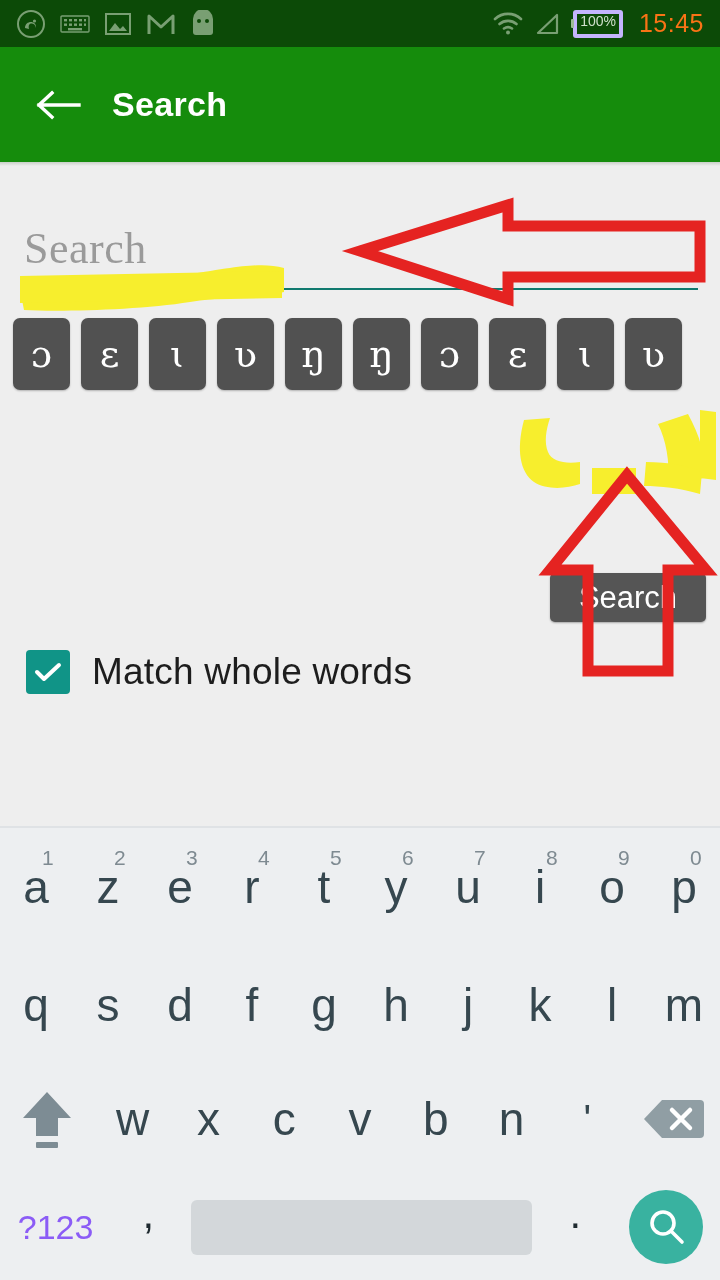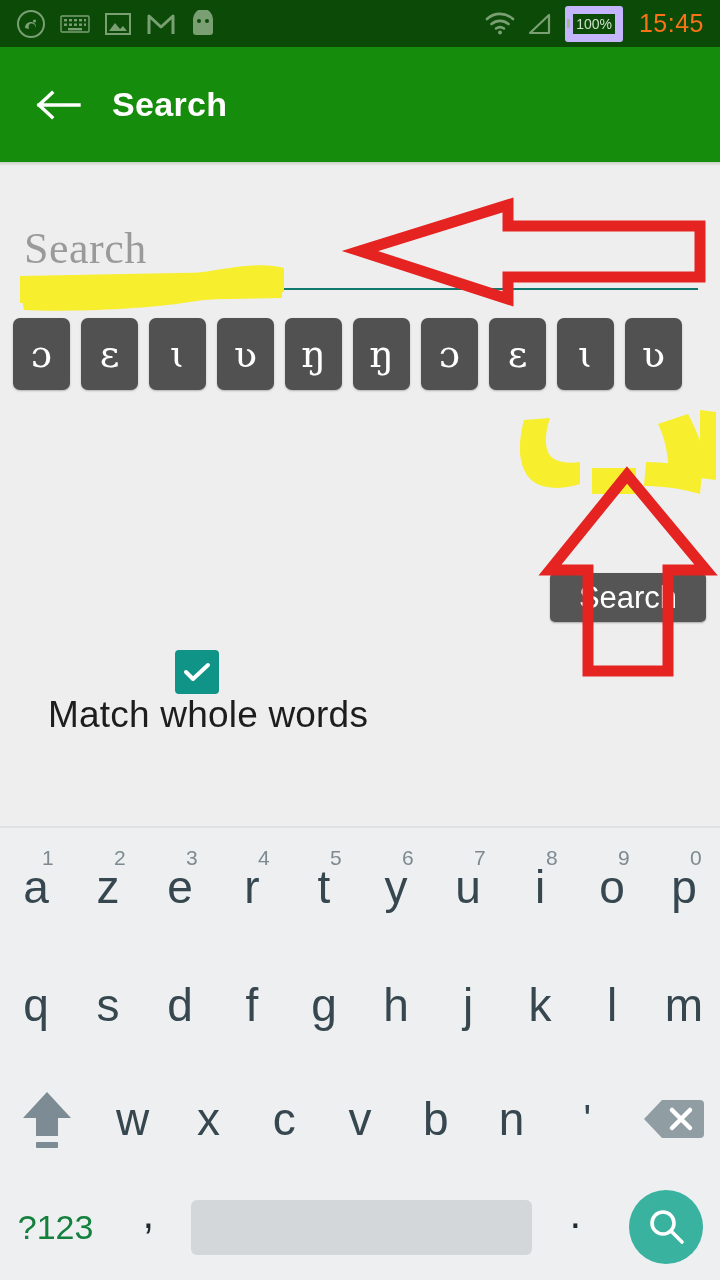--- a/index.html
+++ b/index.html
@@ -20,22 +20,22 @@
     box-sizing:border-box;padding:0 16px;
   }
   .sb-left{display:flex;align-items:center;gap:14px;flex:0 0 auto;}
   .sb-right{display:flex;align-items:center;gap:12px;margin-left:auto;}
   .sb-ico{display:block;opacity:.62;}
   .sb-time{
     color:#f97316;font-size:25px;letter-spacing:.5px;
     font-family:"Liberation Sans", sans-serif;margin-left:4px;
   }
   .batt{
-    border:8px solid #c4b5fd;border-radius:3px;
-    padding:0 3px;height:20px;display:flex;align-items:center;
+    border:4px solid #c4b5fd;border-radius:3px;
+    padding:0 3px;height:20px;display:flex;
     position:relative;
   }
   .batt span{color:#cfe0cb;font-size:14px;line-height:1;letter-spacing:0;}
   .batt:before{
     content:"";position:absolute;left:-6px;top:5px;width:3px;height:9px;
     background:#9dbb97;border-radius:1px;
   }
 
   
   .appbar{
@@ -87,21 +87,21 @@
   .inline-search-btn{
     position:absolute;left:550px;top:407px;width:156px;height:49px;
     background:#555555;border-radius:5px;
     display:flex;align-items:center;justify-content:center;
     color:#ffffff;font-size:31px;cursor:pointer;
     box-shadow:0 1px 2px rgba(0,0,0,.3);
   }
 
   
   .check-row{
-    position:absolute;left:26px;top:484px;display:flex;align-items:center;cursor:pointer;flex-direction:column;
+    position:absolute;left:26px;top:484px;display:flex;align-items:center;cursor:pointer;
   }
   .check-box{
     width:44px;height:44px;background:#109487;border-radius:4px;
     display:flex;align-items:center;justify-content:center;flex:0 0 auto;
   }
   .check-label{
     margin-left:22px;font-size:37px;color:#1d1d1d;letter-spacing:.2px;
   }
 
   
@@ -122,21 +122,21 @@
     display:flex;align-items:center;justify-content:center;
     cursor:pointer;
   }
   .kb-key .kl{font-size:46px;color:#36474f;font-weight:300;line-height:1;}
   .kb-key .kn{
     position:absolute;top:18px;font-size:21px;color:#7e8a91;
     left:50%;transform:translateX(6px);
   }
   .shift-key,.bksp-key{flex:1.25 1 0;display:flex;align-items:center;justify-content:center;cursor:pointer;}
   .sym-key{flex:1.5 1 0;display:flex;align-items:center;justify-content:center;cursor:pointer;}
-  .sym-key .kl{font-size:34px;color:#15803d;}
+  .sym-key .kl{font-size:34px;color:#8b5cf6;}
   .comma-key,.period-key{flex:1 1 0;display:flex;align-items:flex-end;justify-content:center;cursor:pointer;padding-bottom:26px;}
   .comma-key .kl,.period-key .kl{font-size:42px;color:#1f2a30;line-height:.6;}
   .space-key{
     flex:4.6 1 0;height:55px;background:#d3d7da;border-radius:6px;cursor:pointer;
     margin:0 6px;
   }
   .enter-key{
     flex:1.45 1 0;display:flex;align-items:center;justify-content:center;cursor:pointer;
   }
   .enter-circle{

